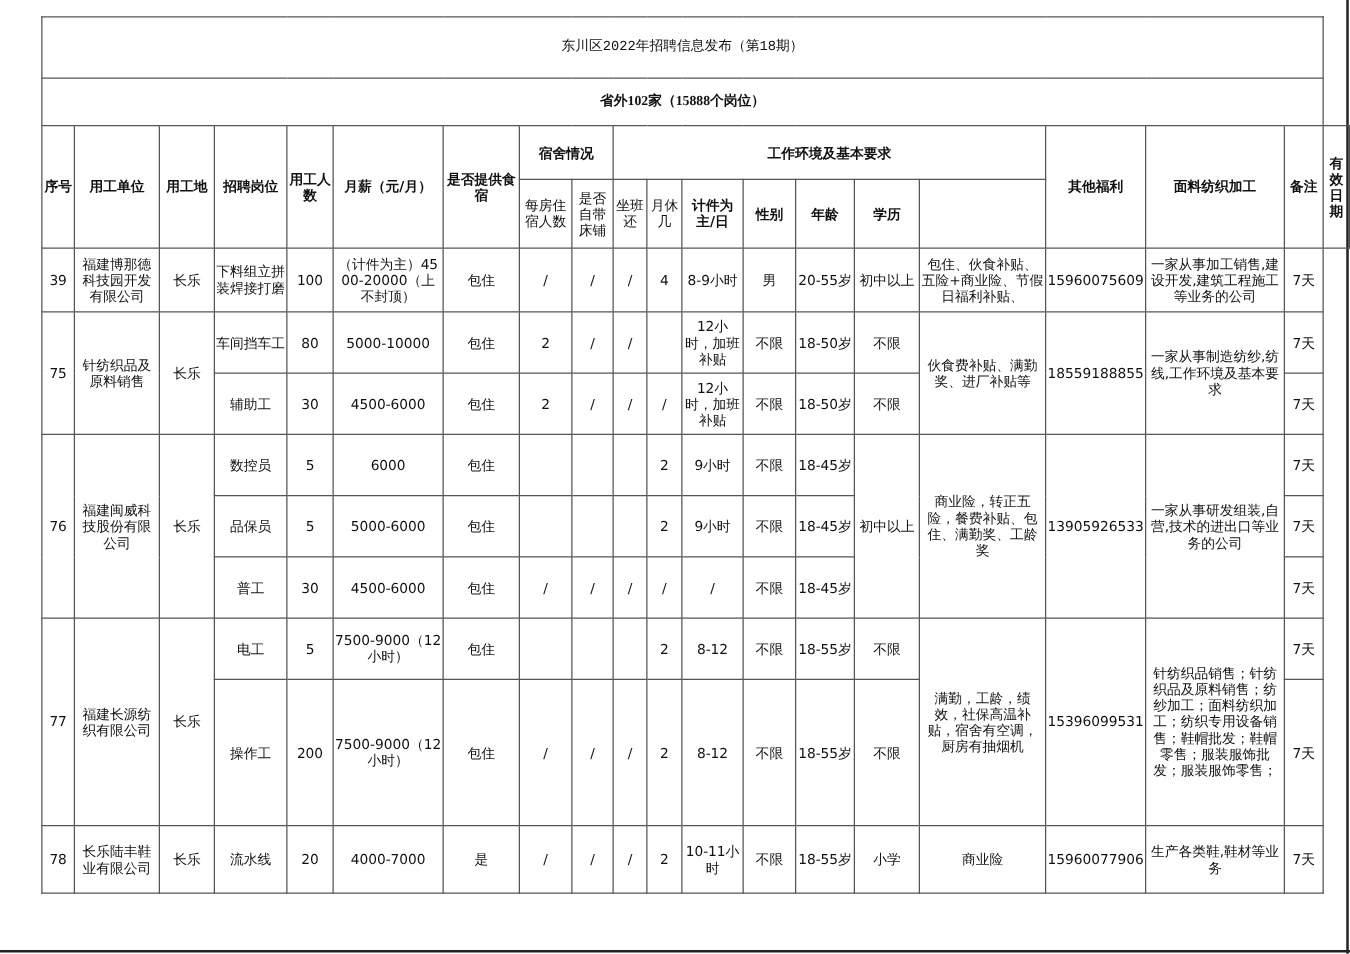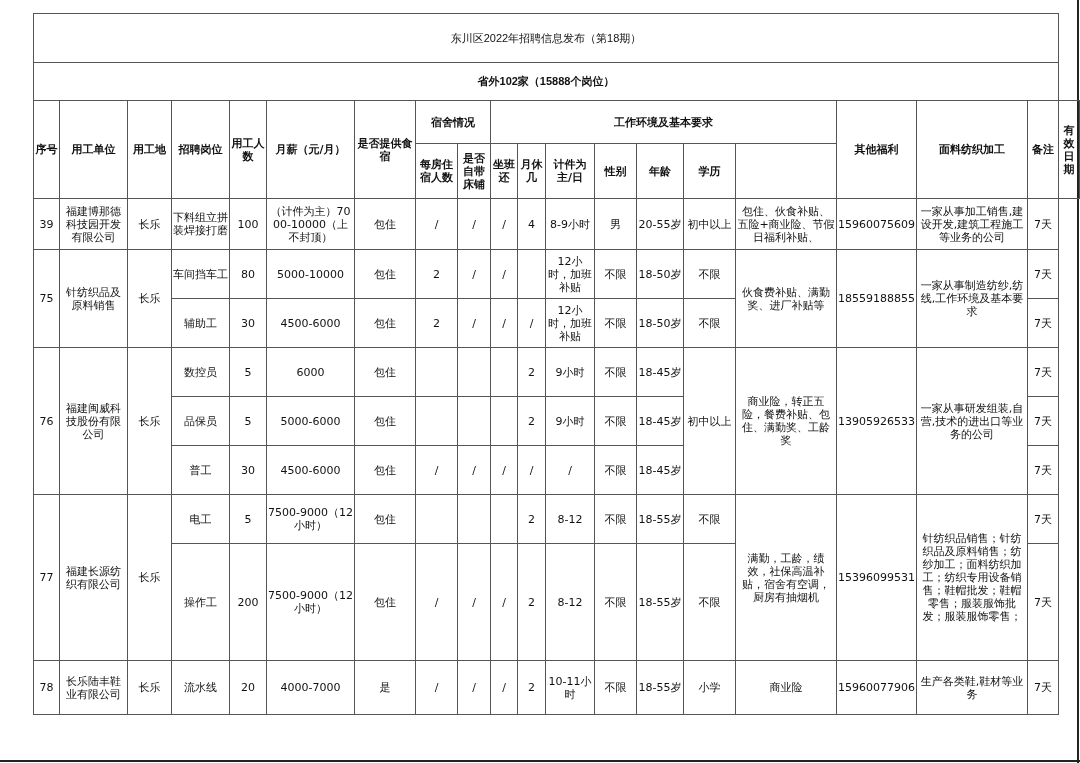--- a/index.html
+++ b/index.html
@@ -3,24 +3,24 @@
 <meta charset="utf-8">
 <style>
   html, body { margin:0; padding:0; background:#fff; }
   body { width:1080px; height:763px; position:relative; overflow:hidden;
          font-family:"DejaVu Sans", "Liberation Sans", sans-serif; color:#111; }
   .frame-right { position:absolute; left:1077px; top:0; width:2px; height:763px; background:#222; }
   .frame-bottom { position:absolute; left:0; top:760px; width:1080px; height:2px; background:#222; }
   table.sheet { position:absolute; left:33px; top:13px; border-collapse:collapse; table-layout:fixed; }
   table.sheet td { border:1px solid #555; text-align:center; vertical-align:middle; padding:0 1px;
                    font-size:11px; line-height:13px; overflow:hidden; word-break:break-all; }
-  td.title { font-family:Liberation Sans, sans-serif; font-size:24px; font-weight:normal; height:48px; border-color:#333; }
-  td.subtitle { font-family:Liberation Sans, sans-serif; font-size:19px; font-weight:bold; height:37px; border-color:#333; }
+  td.title { font-family:Liberation Mono, monospace; font-size:24px; font-weight:normal; height:48px; border-color:#333; }
+  td.subtitle { font-family:Liberation Serif, serif; font-size:19px; font-weight:bold; height:37px; border-color:#333; }
   td.h { font-weight:bold; font-size:12.5px; line-height:14px; }
-  td.hsm { font-weight:bold; font-size:12px; line-height:13px; vertical-align:top; padding-top:3px; }
+  td.hsm { font-weight:normal; font-size:12px; line-height:13px; vertical-align:top; padding-top:3px; }
   td.rem { text-align:left; padding-left:3px; }
 </style>
 </head>
 <body>
 
 <div class="frame-right"></div>
 <div class="frame-bottom"></div>
 
 <table class="sheet">
   <colgroup>
@@ -76,21 +76,21 @@
     <td class="h">年龄</td>
     <td class="h">学历</td>
   </tr>
 
   <tr style="height:51px">
     <td>39</td>
     <td>福建博那德科技园开发有限公司</td>
     <td>长乐</td>
     <td>下料组立拼装焊接打磨</td>
     <td>100</td>
-    <td>（计件为主）7000-10000（上不封顶）</td>
+    <td>（计件为主）4500-20000（上不封顶）</td>
     <td>包住</td>
     <td>/</td>
     <td>/</td>
     <td>/</td>
     <td>4</td>
     <td>8-9小时</td>
     <td>男</td>
     <td>20-55岁</td>
     <td>初中以上</td>
     <td>包住、伙食补贴、五险+商业险、节假日福利补贴、</td>

